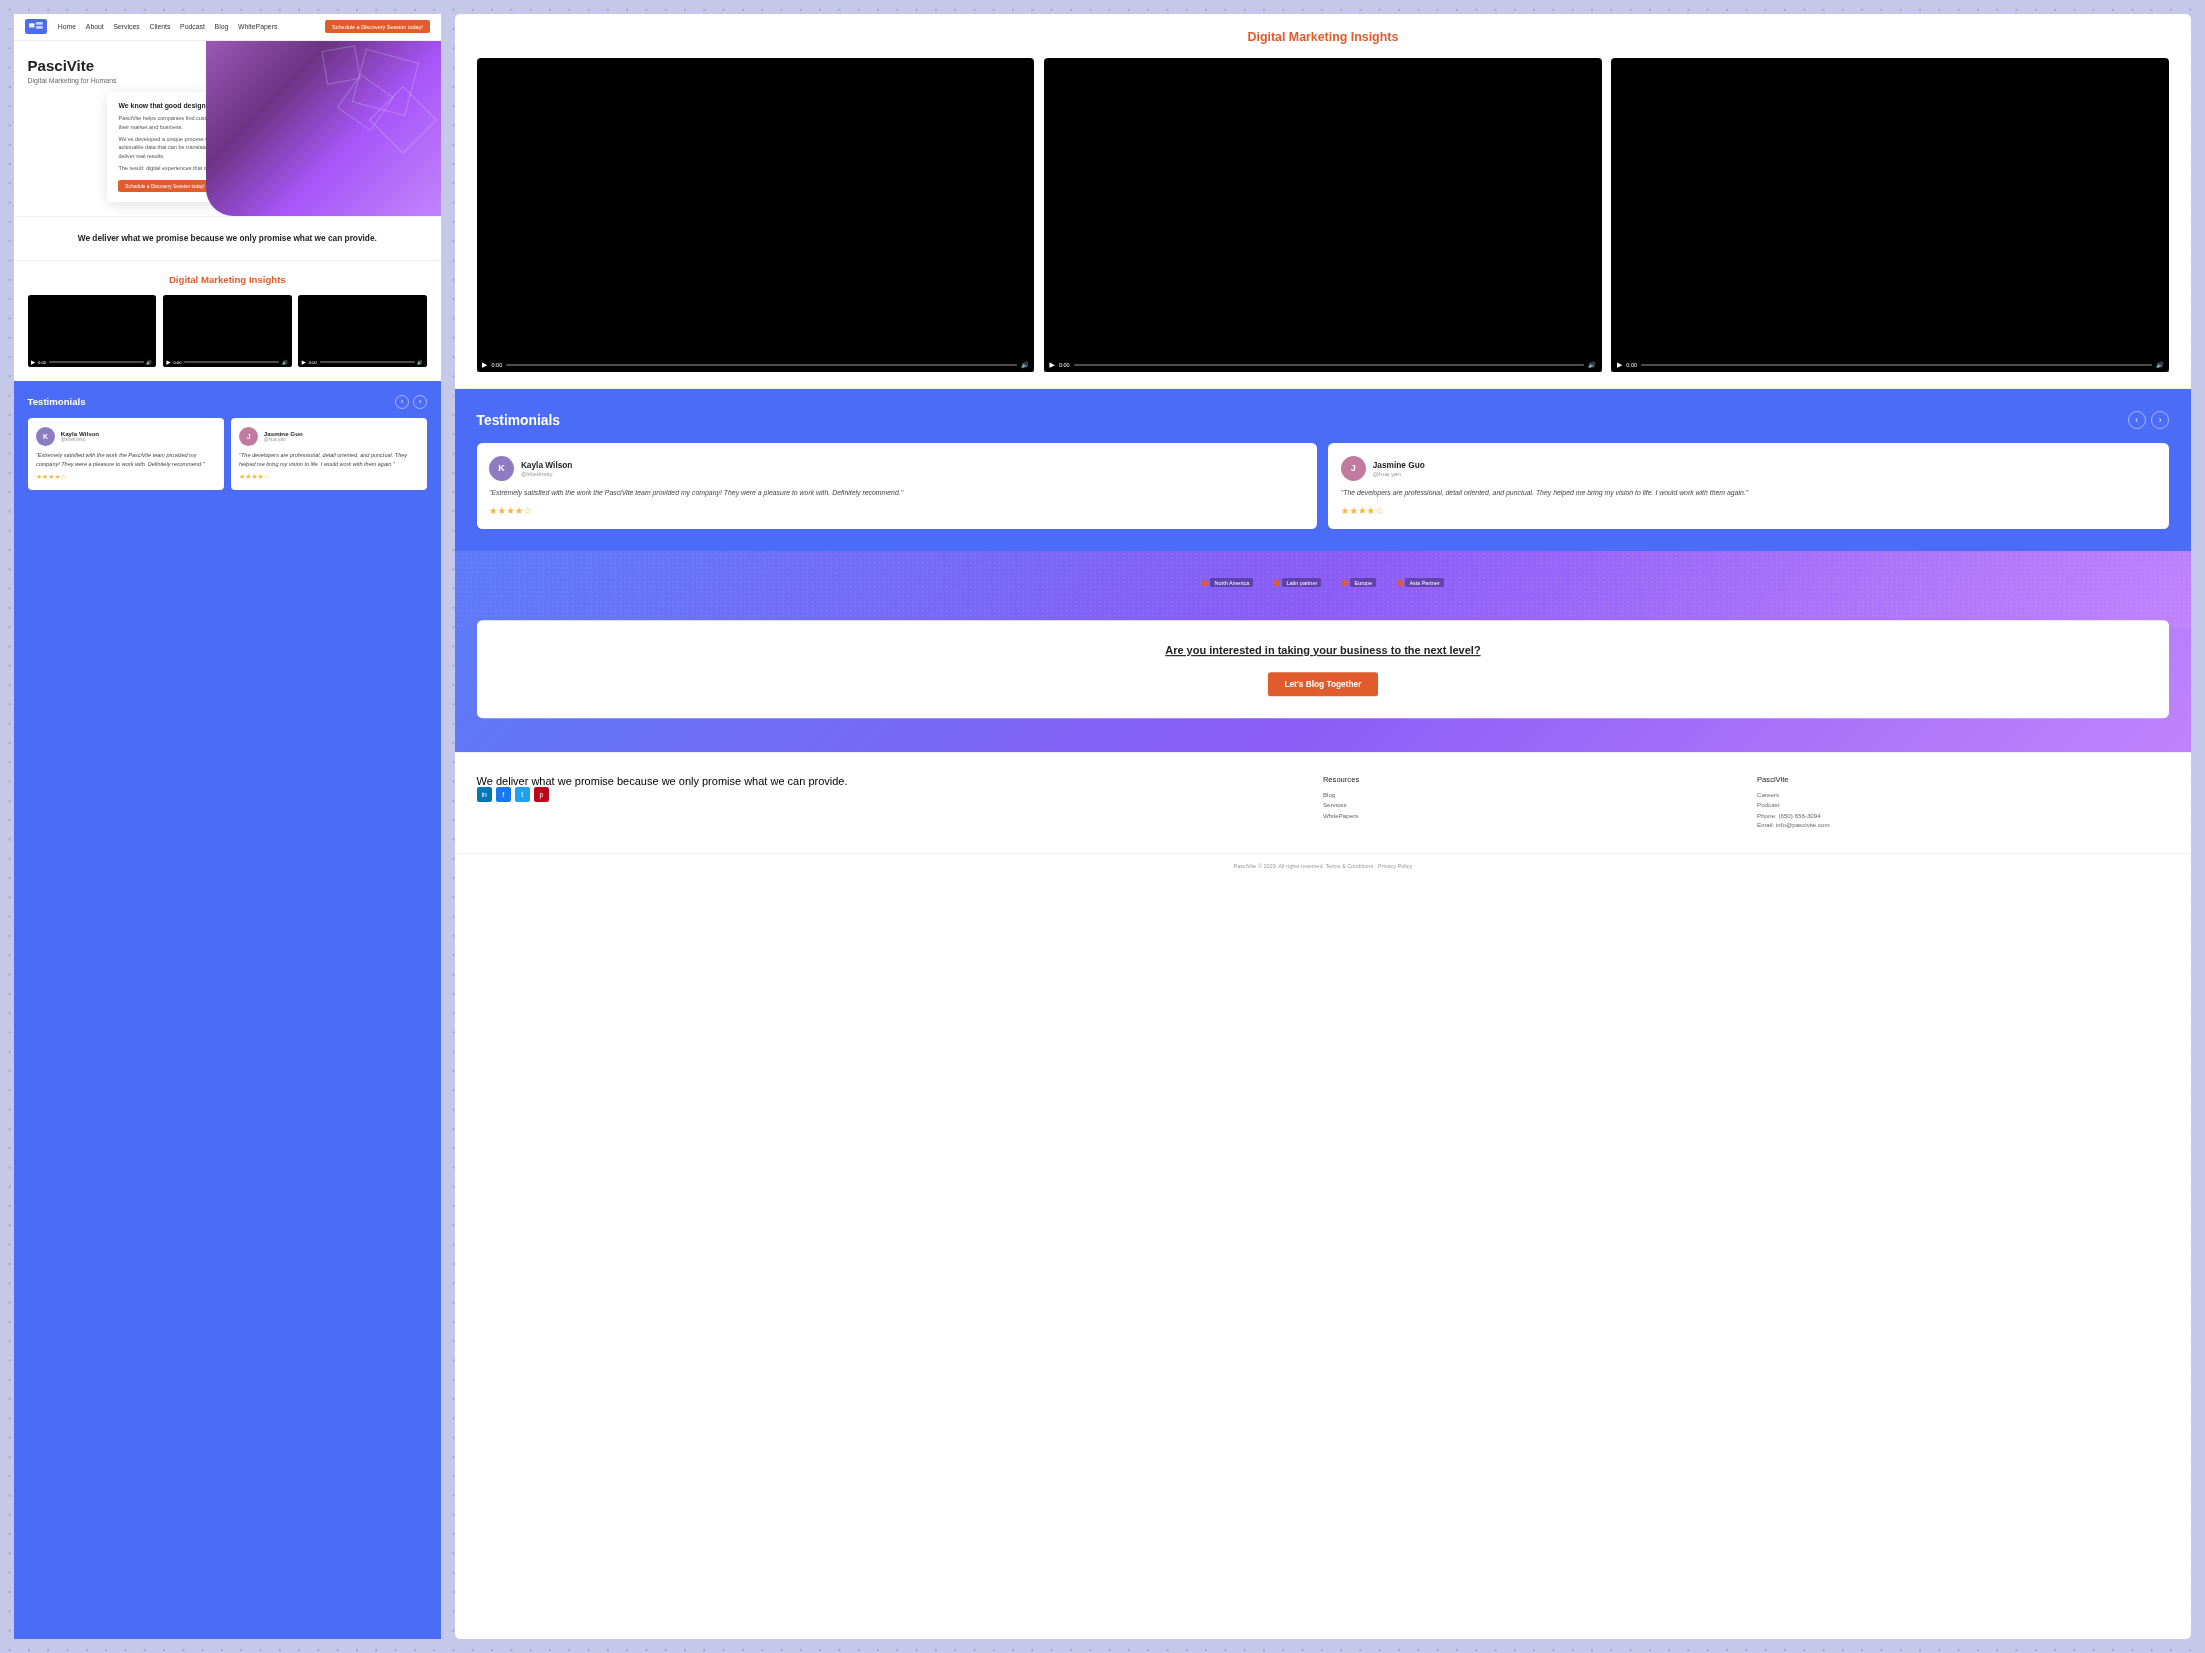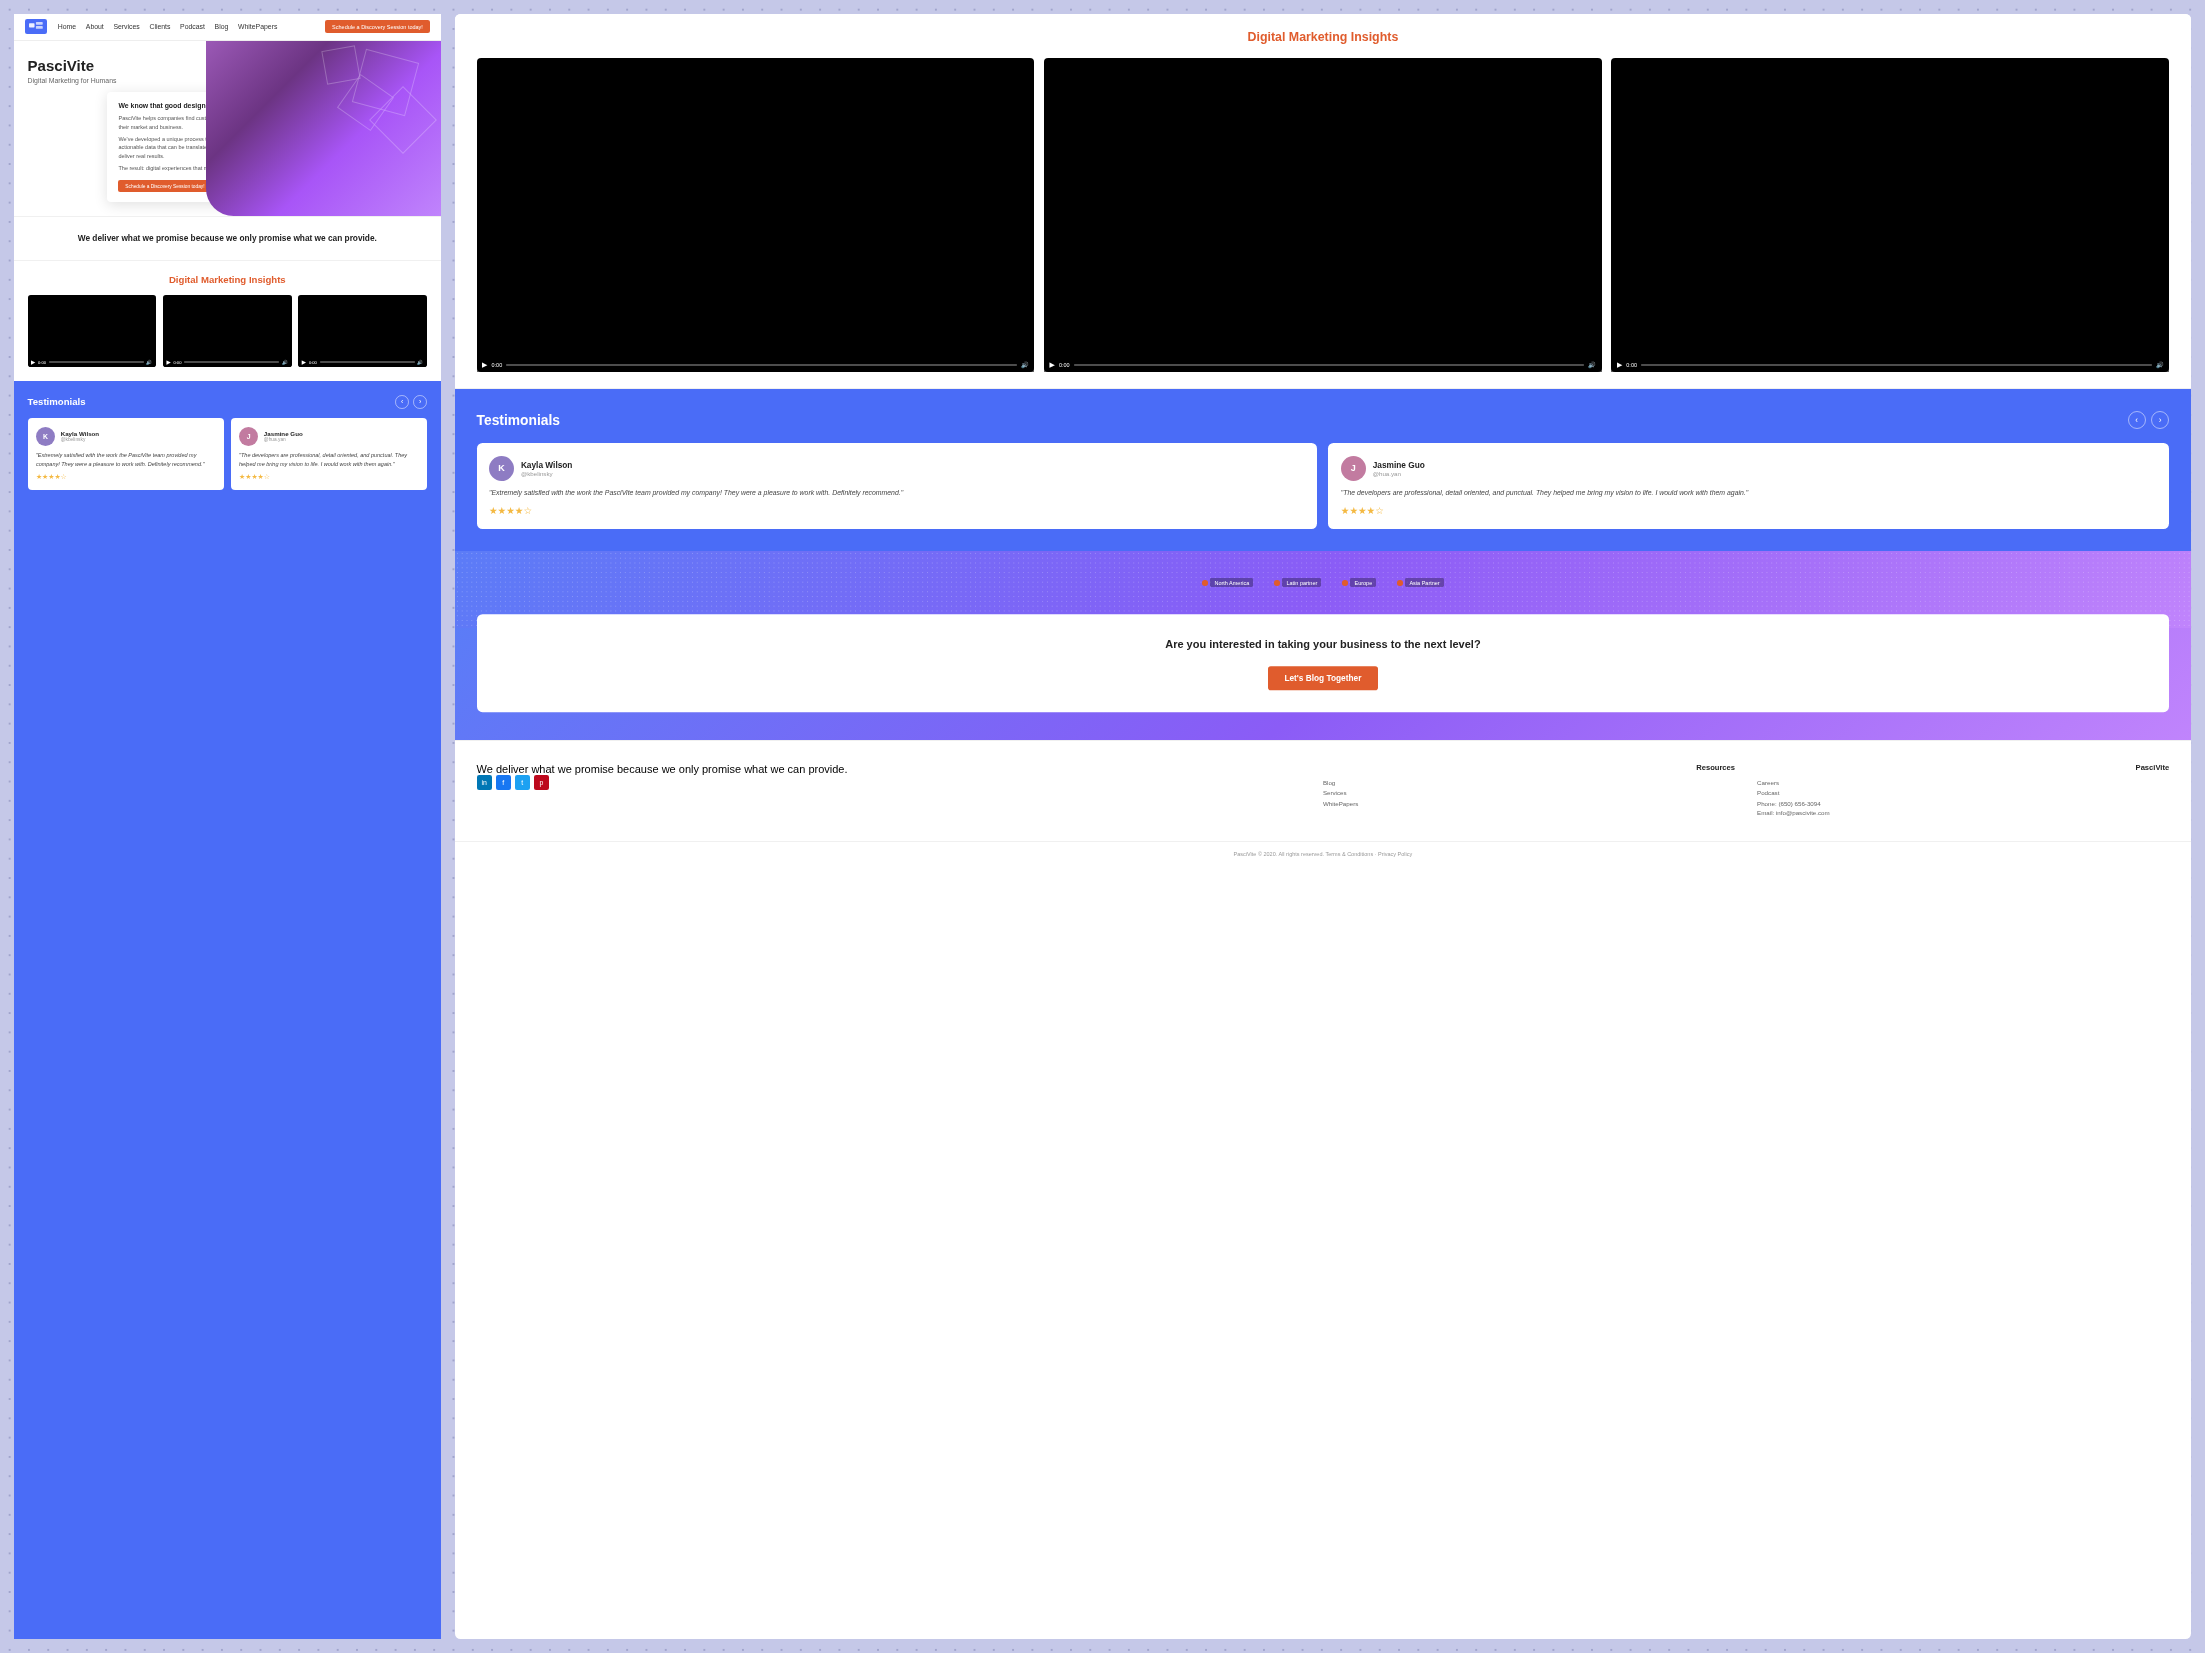--- a/index.html
+++ b/index.html
@@ -326,40 +326,41 @@
       border-radius: 2.1px;
       display: flex; align-items: center; justify-content: center;
       font-size: 6.9px;
       color: white;
       cursor: pointer;
     }
     .si-li { background: #0077b5; }
     .si-fb { background: #1877f2; }
     .si-tw { background: #1da1f2; }
     .si-pi { background: #bd081c; }
-    .footer-col h3 { font-size: 7.6px; font-weight: 700; color: #222; margin-bottom: 6.9px; text-align: right; }
+    .footer-col h3 { font-size: 7.6px; font-weight: 400; color: #222; margin-bottom: 6.9px; }
     .footer-col a { display: block; font-size: 6.2px; color: #666; text-decoration: none; margin-bottom: 3.4px; cursor: pointer; }
     .footer-col p { font-size: 6.2px; color: #666; margin-bottom: 2.8px; }
     .footer-bottom {
       background: white;
       padding: 8.3px 22px;
       text-align: center;
       font-size: 5.5px;
       color: #999;
       border-top: 0.7px solid #f0f0f0;
     }
     .right-cta-card {
       background: white;
-      margin: 0 22px;
+      margin: 6px 22px;
       border-radius: 5.5px;
       padding: 22px;
       text-align: center;
       position: relative;
       z-index: 2;
       transform: translateY(-13.8px);
+      text-decoration: underline;
     }
     .right-cta-card h2 { font-size: 11px; font-weight: 600; color: #222; margin-bottom: 13.8px; line-height: 1.5; }
     .right-cta-card button {
       background: #e05c2d;
       color: white;
       border: none;
       padding: 6.9px 16.5px;
       border-radius: 2.8px;
       font-size: 8.3px;
       font-weight: 600;

